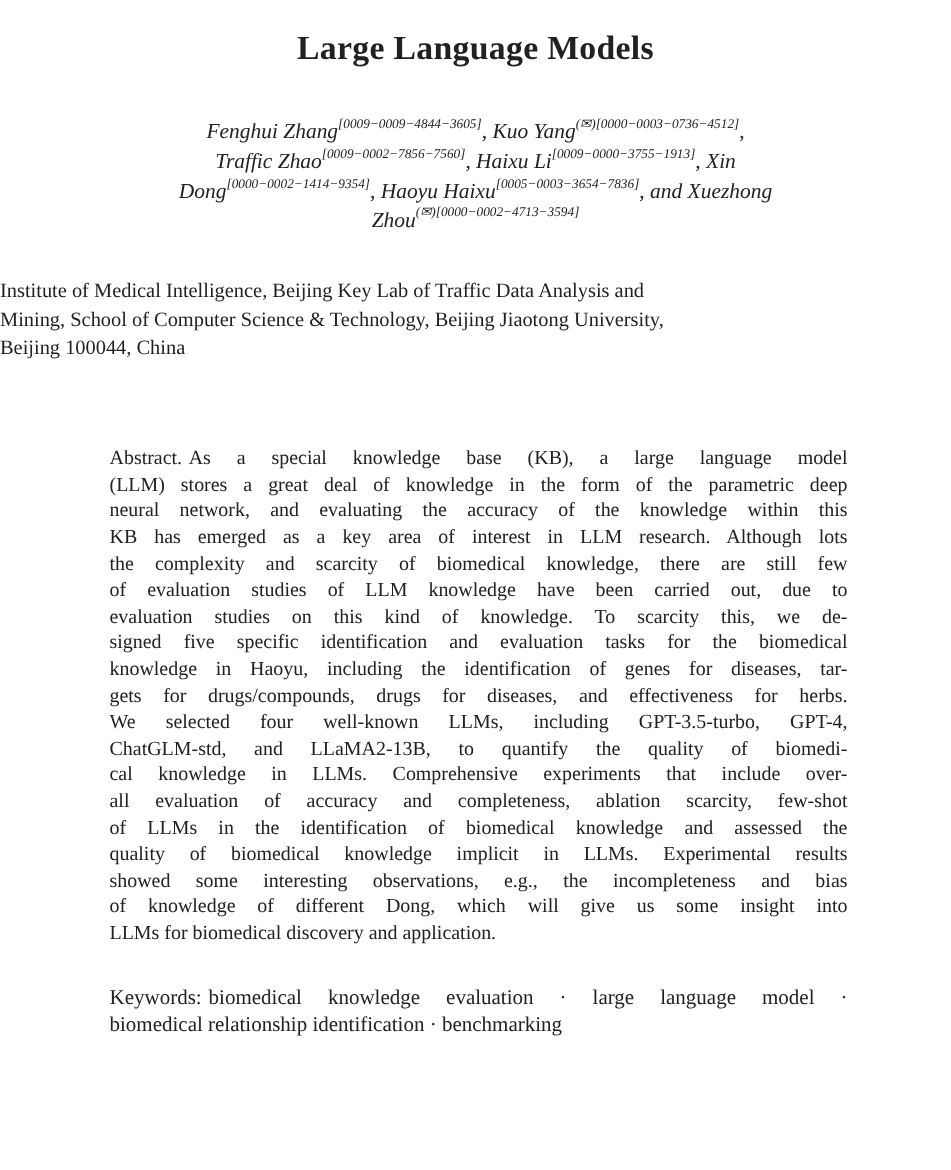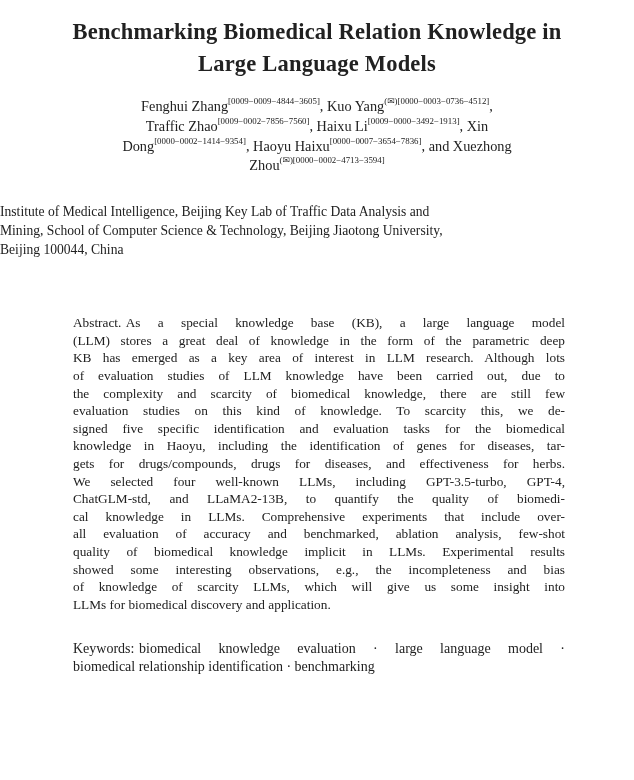--- a/index.html
+++ b/index.html
@@ -24,24 +24,25 @@
     margin: 0;
     padding-top: 16px;
     text-align: center;
     font-size: 22.5px;
     font-weight: 700;
     line-height: 32px;
     letter-spacing: 0.2px;
   }
   
   .authors {
-    margin-top: 17px;
+    margin-top: 31px;
     text-align: center;
     font-size: 14.3px;
     line-height: 19.8px;
+    font-style: italic;
   }
   .authors sup {
     font-size: 0.62em;
     line-height: 0;
     position: relative;
     top: -0.15em;
     vertical-align: super;
   }
   
   .affiliation {
@@ -77,50 +78,51 @@
     width: 492px;
     font-size: 14px;
     line-height: 17.6px;
   }
 </style>
 </head>
 <body>
 
 <div class="page">
   <h1 class="title">
-      <div class="title-line">Benchmarking Biomedical Relation Knowledge in</div>
       <div class="title-line">Large Language Models</div>
     </h1>
   <div class="authors">
       <div class="author-line"><span>Fenghui Zhang</span><sup>[0009−0009−4844−3605]</sup><span>, </span><span>Kuo Yang</span><sup>(✉)[0000−0003−0736−4512]</sup><span>,</span></div>
-      <div class="author-line"><span>Traffic Zhao</span><sup>[0009−0002−7856−7560]</sup><span>, </span><span>Haixu Li</span><sup>[0009−0000−3492−1913]</sup><span>, Xin</span></div>
-      <div class="author-line"><span>Dong</span><sup>[0000−0002−1414−9354]</sup><span>, </span><span>Haoyu Haixu</span><sup>[0000−0007−3654−7836]</sup><span>, and Xuezhong</span></div>
+      <div class="author-line"><span>Traffic Zhao</span><sup>[0009−0002−7856−7560]</sup><span>, </span><span>Haixu Li</span><sup>[0009−0000−3755−1913]</sup><span>, Xin</span></div>
+      <div class="author-line"><span>Dong</span><sup>[0000−0002−1414−9354]</sup><span>, </span><span>Haoyu Haixu</span><sup>[0005−0003−3654−7836]</sup><span>, and Xuezhong</span></div>
       <div class="author-line"><span>Zhou</span><sup>(✉)[0000−0002−4713−3594]</sup></div>
     </div>
   <div class="affiliation">
       <div class="affil-line">Institute of Medical Intelligence, Beijing Key Lab of Traffic Data Analysis and</div>
       <div class="affil-line">Mining, School of Computer Science &amp; Technology, Beijing Jiaotong University,</div>
       <div class="affil-line">Beijing 100044, China</div>
     </div>
   <div class="abstract">
       <div class="abs-line"><b class="label">Abstract.</b><span>As a special knowledge base (KB), a large language model</span></div>
       <div class="abs-line"><span>(LLM) stores a great deal of knowledge in the form of the parametric deep</span></div>
+      <div class="abs-line"><span>neural network, and evaluating the accuracy of the knowledge within this</span></div>
       <div class="abs-line"><span>KB has emerged as a key area of interest in LLM research. Although lots</span></div>
+      <div class="abs-line"><span>the complexity and scarcity of biomedical knowledge, there are still few</span></div>
       <div class="abs-line"><span>of evaluation studies of LLM knowledge have been carried out, due to</span></div>
-      <div class="abs-line"><span>the complexity and scarcity of biomedical knowledge, there are still few</span></div>
       <div class="abs-line"><span>evaluation studies on this kind of knowledge. To scarcity this, we de-</span></div>
       <div class="abs-line"><span>signed five specific identification and evaluation tasks for the biomedical</span></div>
       <div class="abs-line"><span>knowledge in Haoyu, including the identification of genes for diseases, tar-</span></div>
       <div class="abs-line"><span>gets for drugs/compounds, drugs for diseases, and effectiveness for herbs.</span></div>
       <div class="abs-line"><span>We selected four well-known LLMs, including GPT-3.5-turbo, GPT-4,</span></div>
       <div class="abs-line"><span>ChatGLM-std, and LLaMA2-13B, to quantify the quality of biomedi-</span></div>
       <div class="abs-line"><span>cal knowledge in LLMs. Comprehensive experiments that include over-</span></div>
-      <div class="abs-line"><span>all evaluation of accuracy and benchmarked, ablation analysis, few-shot</span></div>
+      <div class="abs-line"><span>all evaluation of accuracy and completeness, ablation scarcity, few-shot</span></div>
+      <div class="abs-line"><span>of LLMs in the identification of biomedical knowledge and assessed the</span></div>
       <div class="abs-line"><span>quality of biomedical knowledge implicit in LLMs. Experimental results</span></div>
       <div class="abs-line"><span>showed some interesting observations, e.g., the incompleteness and bias</span></div>
-      <div class="abs-line"><span>of knowledge of scarcity LLMs, which will give us some insight into</span></div>
+      <div class="abs-line"><span>of knowledge of different Dong, which will give us some insight into</span></div>
       <div class="abs-line unjust"><span>LLMs for biomedical discovery and application.</span></div>
     </div>
   <div class="keywords">
       <div class="kw-line"><b class="label">Keywords:</b><span>biomedical knowledge evaluation · large language model ·</span></div>
       <div class="kw-line unjust"><span>biomedical relationship identification · benchmarking</span></div>
     </div>
 </div>
 
 </body></html>

